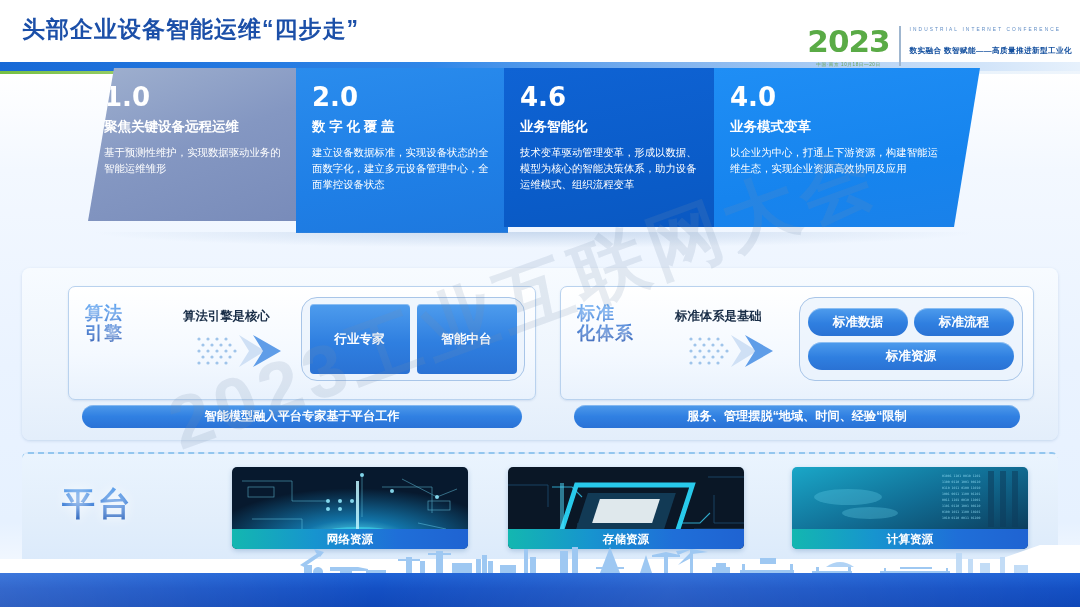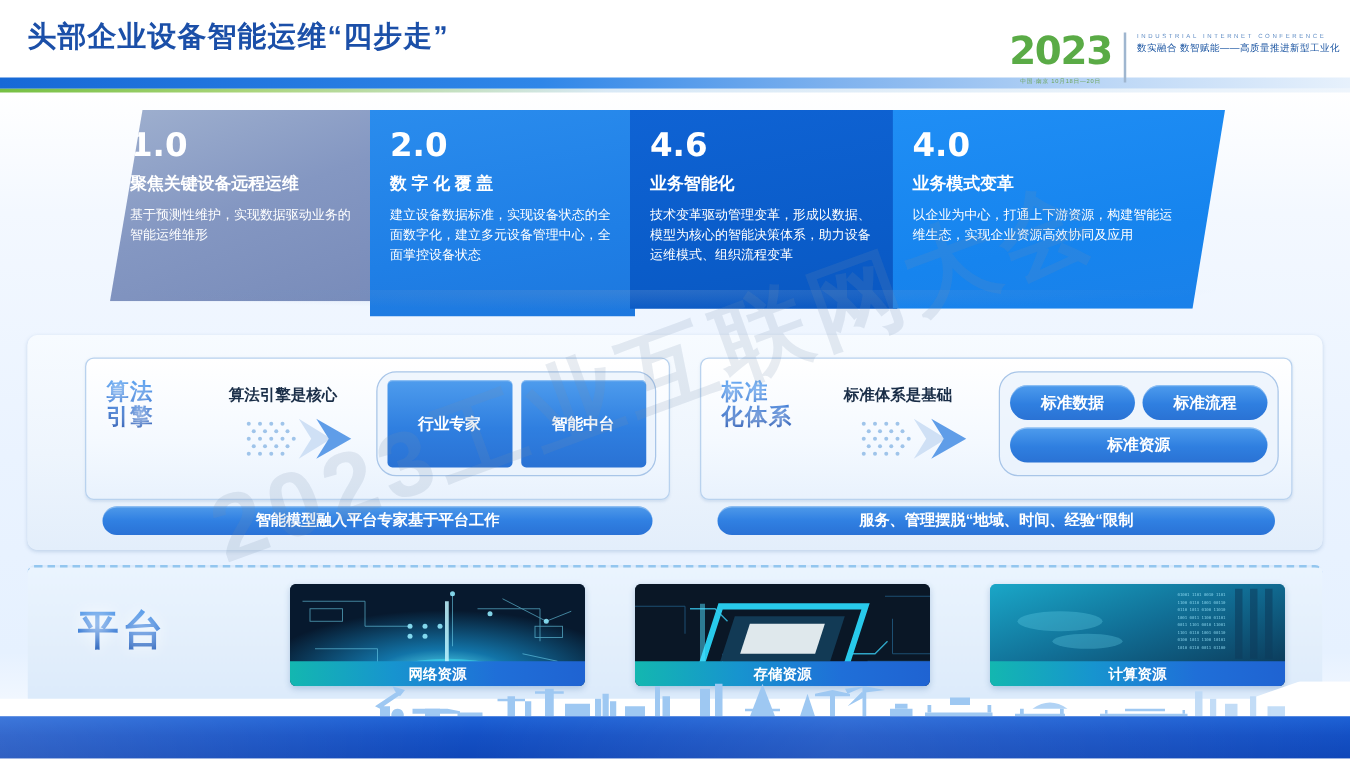--- a/index.html
+++ b/index.html
@@ -19,24 +19,24 @@
     background:linear-gradient(90deg,#76c043 0%,#a9d47a 18%,#d9e9f6 45%,#eef5fc 100%);}
 
   
   .logo{position:absolute;right:8px;top:26px;display:flex;align-items:flex-start;}
   .logo-year{font-size:31px;font-weight:bold;color:#5aab46;line-height:1;letter-spacing:-1px;
     font-family:"DejaVu Sans",sans-serif;}
   .logo-yearsub{font-size:4.6px;color:#6aa354;letter-spacing:.6px;margin-top:5px;white-space:nowrap;text-align:center;}
   .logo-div{width:2px;height:40px;background:#9fb6cf;margin:0 9px;}
   .logo-main{font-size:20px;font-weight:bold;color:#14509f;letter-spacing:6px;line-height:1.05;white-space:nowrap;}
   .logo-en{font-size:4.8px;color:#5f8cc4;letter-spacing:2.1px;white-space:nowrap;margin-top:1px;}
-  .logo-cnsub{font-size:7.6px;color:#14509f;font-weight:normal;letter-spacing:.4px;white-space:nowrap;margin-top:2px;}
-
-  
-  .tz-wrap{position:absolute;left:0;top:88px;width:880px;height:175px;}
+  .logo-cnsub{font-size:7.6px;color:#14509f;font-weight:bold;letter-spacing:.4px;white-space:nowrap;margin-top:14px;}
+
+  
+  .tz-wrap{position:absolute;left:0;top:68px;width:880px;height:175px;}
   .tz{position:absolute;top:0;height:100%;box-sizing:border-box;padding:16px 14px 0 16px;color:#fff;}
   .tz .num{font-size:26px;font-weight:bold;line-height:1;margin-bottom:9px;font-family:"DejaVu Sans",sans-serif;}
   .tz .sub{font-size:13.5px;font-weight:bold;line-height:1.15;margin-bottom:10px;}
   .tz .desc{font-size:10.4px;line-height:1.55;max-width:196px;}
   .tz1{left:88px;width:214px;background:linear-gradient(160deg,#9fb0cf 0%,#8497c2 45%,#7689b8 100%);
        clip-path:polygon(26px 0,214px 0,214px 153px,0 153px);}
   .tz2{left:296px;width:212px;background:linear-gradient(170deg,#2a8ced 0%,#1f7fe6 60%,#1d77dd 100%);
        clip-path:polygon(0 0,212px 0,212px 165px,0 165px);}
   .tz3{left:504px;width:214px;background:linear-gradient(170deg,#0f63d4 0%,#0a5cc9 60%,#0a57c0 100%);
        clip-path:polygon(0 0,214px 0,214px 159px,0 159px);}

